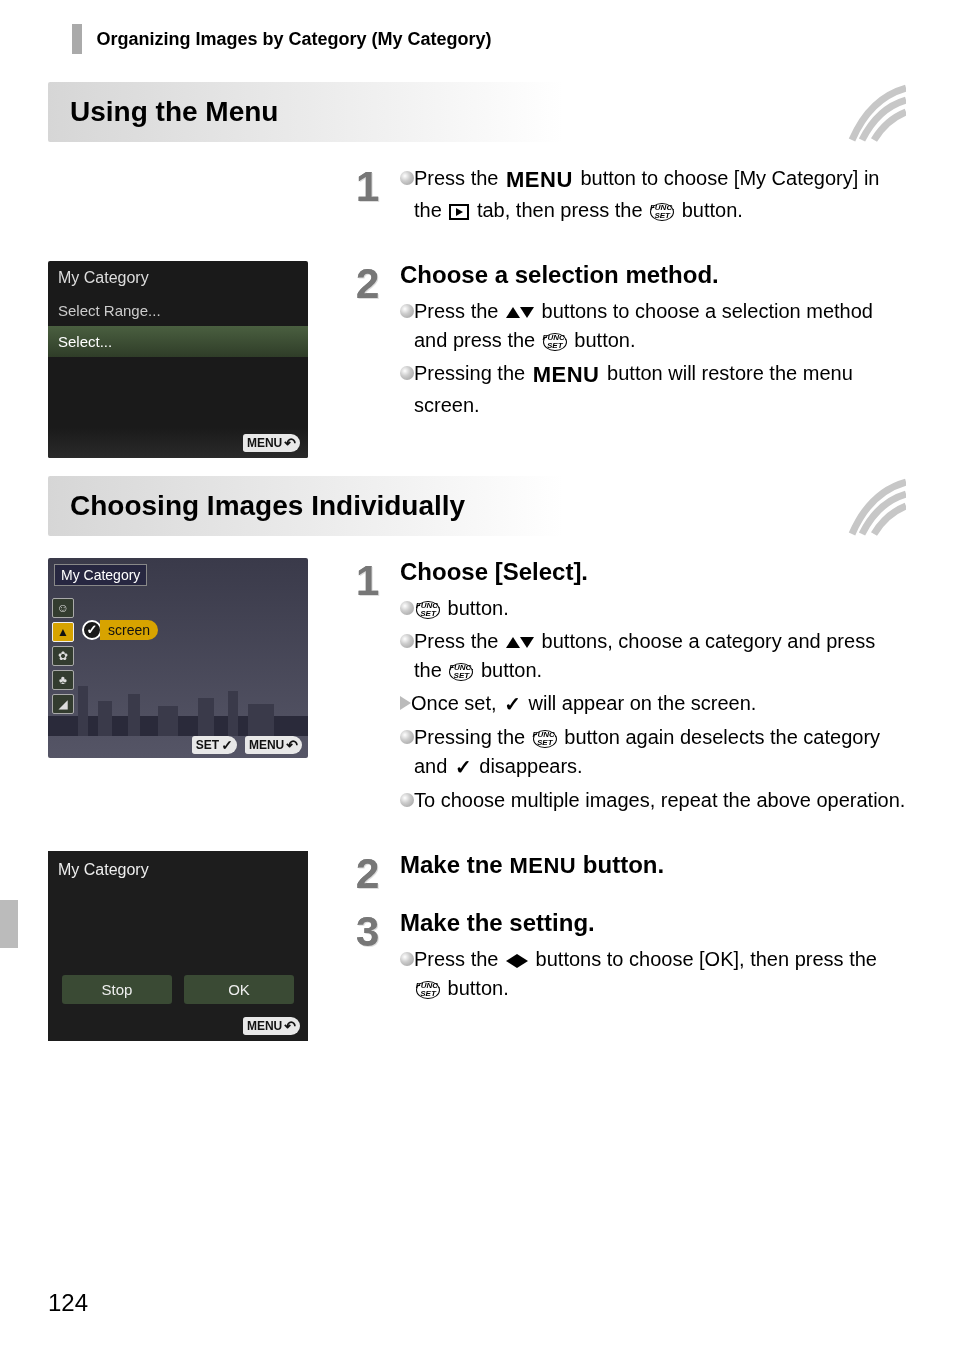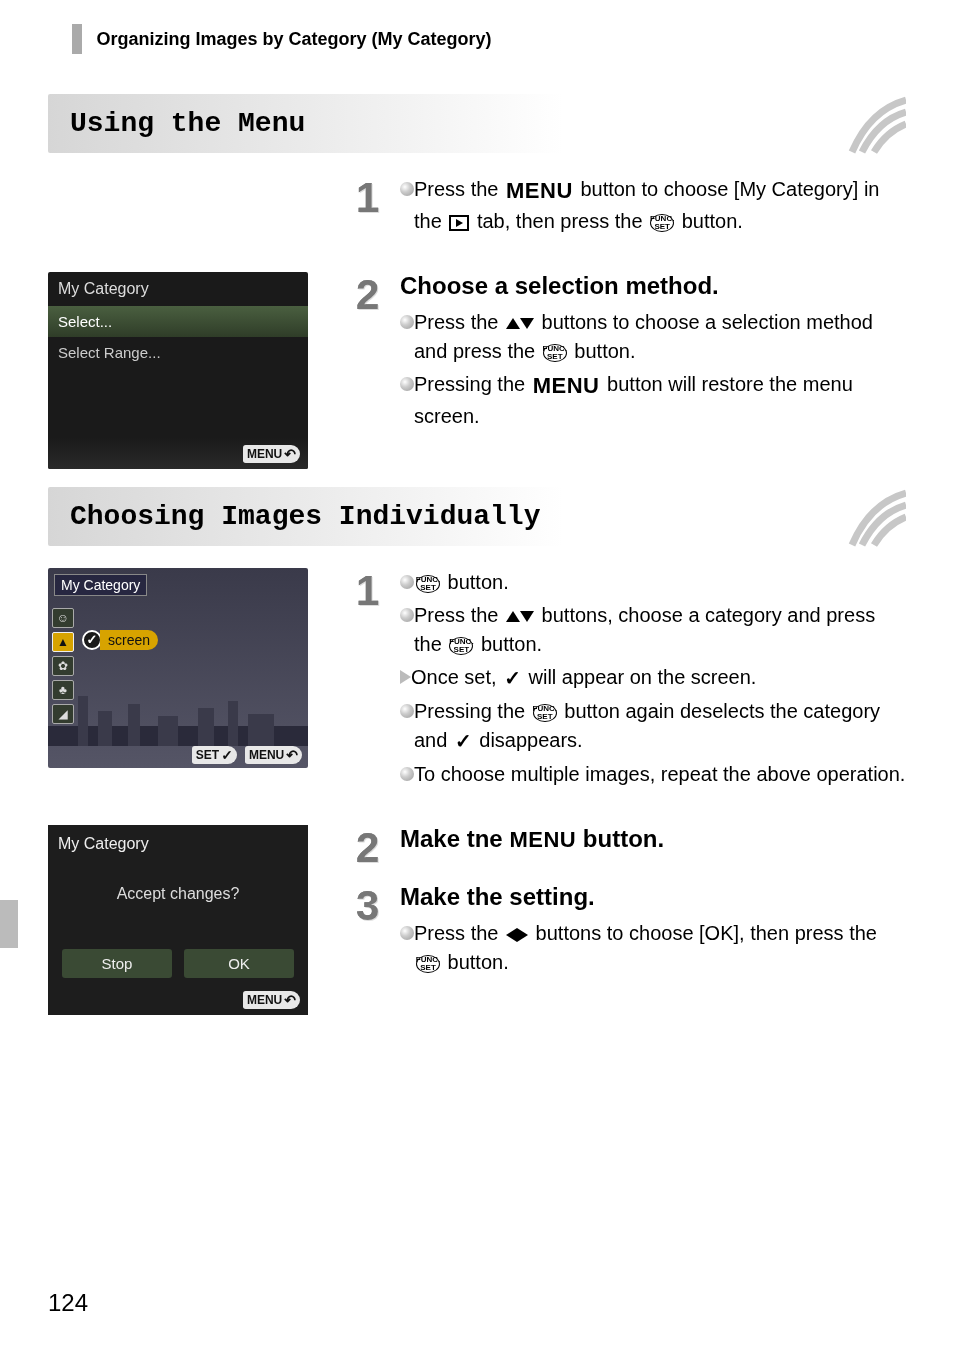--- a/index.html
+++ b/index.html
@@ -5,21 +5,21 @@
   * { box-sizing: border-box; margin: 0; padding: 0; }
   body {
     font-family: Arial, Helvetica, sans-serif;
     width: 954px;
     height: 1345px;
     background: #fff;
     color: #000;
     position: relative;
     padding: 24px 48px 24px 48px;
   }
-  .header-area { padding-left: 24px; margin-bottom: 40px; }
+  .header-area { padding-left: 24px; margin-bottom: 28px; }
   .header-bar {
     display: inline-block;
     width: 10px; height: 30px;
     background: #aaa;
     vertical-align: middle;
     margin-right: 10px;
   }
   .header-title {
     font-weight: bold;
     font-size: 18px;
@@ -30,21 +30,21 @@
     left: 0;
     top: 900px;
     width: 18px;
     height: 48px;
     background: #bbb;
   }
   .section-heading {
     position: relative;
     font-size: 28px;
     font-weight: 900;
-    font-family: Liberation Mono, monospace;
+    font-family: Liberation Sans, sans-serif;
     padding: 14px 10px 14px 22px;
     background: linear-gradient(to right, #d6d6d6 0%, #fff 60%);
     margin-bottom: 22px;
     border-radius: 2px;
   }
   .corner-deco {
     position: absolute;
     right: 0;
     top: 0;
     width: 78px;
@@ -102,20 +102,21 @@
     font-size: 8px;
     font-weight: bold;
     line-height: 1;
     padding: 2px 2px;
     display: inline-flex;
     flex-direction: column;
     align-items: center;
     width: 24px;
     height: 18px;
     justify-content: center;
+    font-style: italic;
   }
   .play-tab {
     border: 2px solid #000;
     width: 20px; height: 16px;
     display: inline-flex;
     align-items: center; justify-content: center;
   }
   .play-tab::after {
     content: '';
     width: 0; height: 0;
@@ -268,22 +269,22 @@
         </div>
       </div>
     </div>
   </div>
 </div>
 
 <div class="row">
   <div class="left-col">
     <div class="lcd">
       <div class="lcd-title">My Category</div>
+      <div class="lcd-option">Select Range...</div>
       <div class="lcd-option sel">Select...</div>
-      <div class="lcd-option">Select Range...</div>
       <div class="lcd1-pad"></div>
       <div class="lcd-bottom">
         <span class="lcd-chip">
             <span>MENU</span>
             <span class="back">↶</span>
           </span>
       </div>
     </div>
   </div>
   <div class="right-col">
@@ -366,20 +367,21 @@
             <span>MENU</span>
             <span class="back">↶</span>
           </span>
       </div>
     </div>
   </div>
   <div class="right-col">
     <div class="step">
       <div class="step-num">1</div>
       <div class="step-body">
+        <div class="step-title">Choose [Select].</div>
         <div class="bullet-line">
             <div class="bullet-dot"></div>
           <div class="bullet-text">
             <span class="inline-icon func-btn">
                 <span>FUNC.</span>
                 <span>SET</span>
               </span>
             <span>button.</span>
           </div>
           </div>
@@ -426,21 +428,20 @@
           </div>
       </div>
     </div>
   </div>
 </div>
 
 <div class="row">
   <div class="left-col">
     <div class="lcd-confirm">
       <div class="tt">My Category</div>
-      <div class="msg">Accept changes?</div>
       <div class="btns">
         <div class="btn">Stop</div>
         <div class="btn">OK</div>
       </div>
       <div class="foot"><span class="lcd-chip">
             <span>MENU</span>
             <span class="back">↶</span>
           </span></div>
     </div>
   </div>

